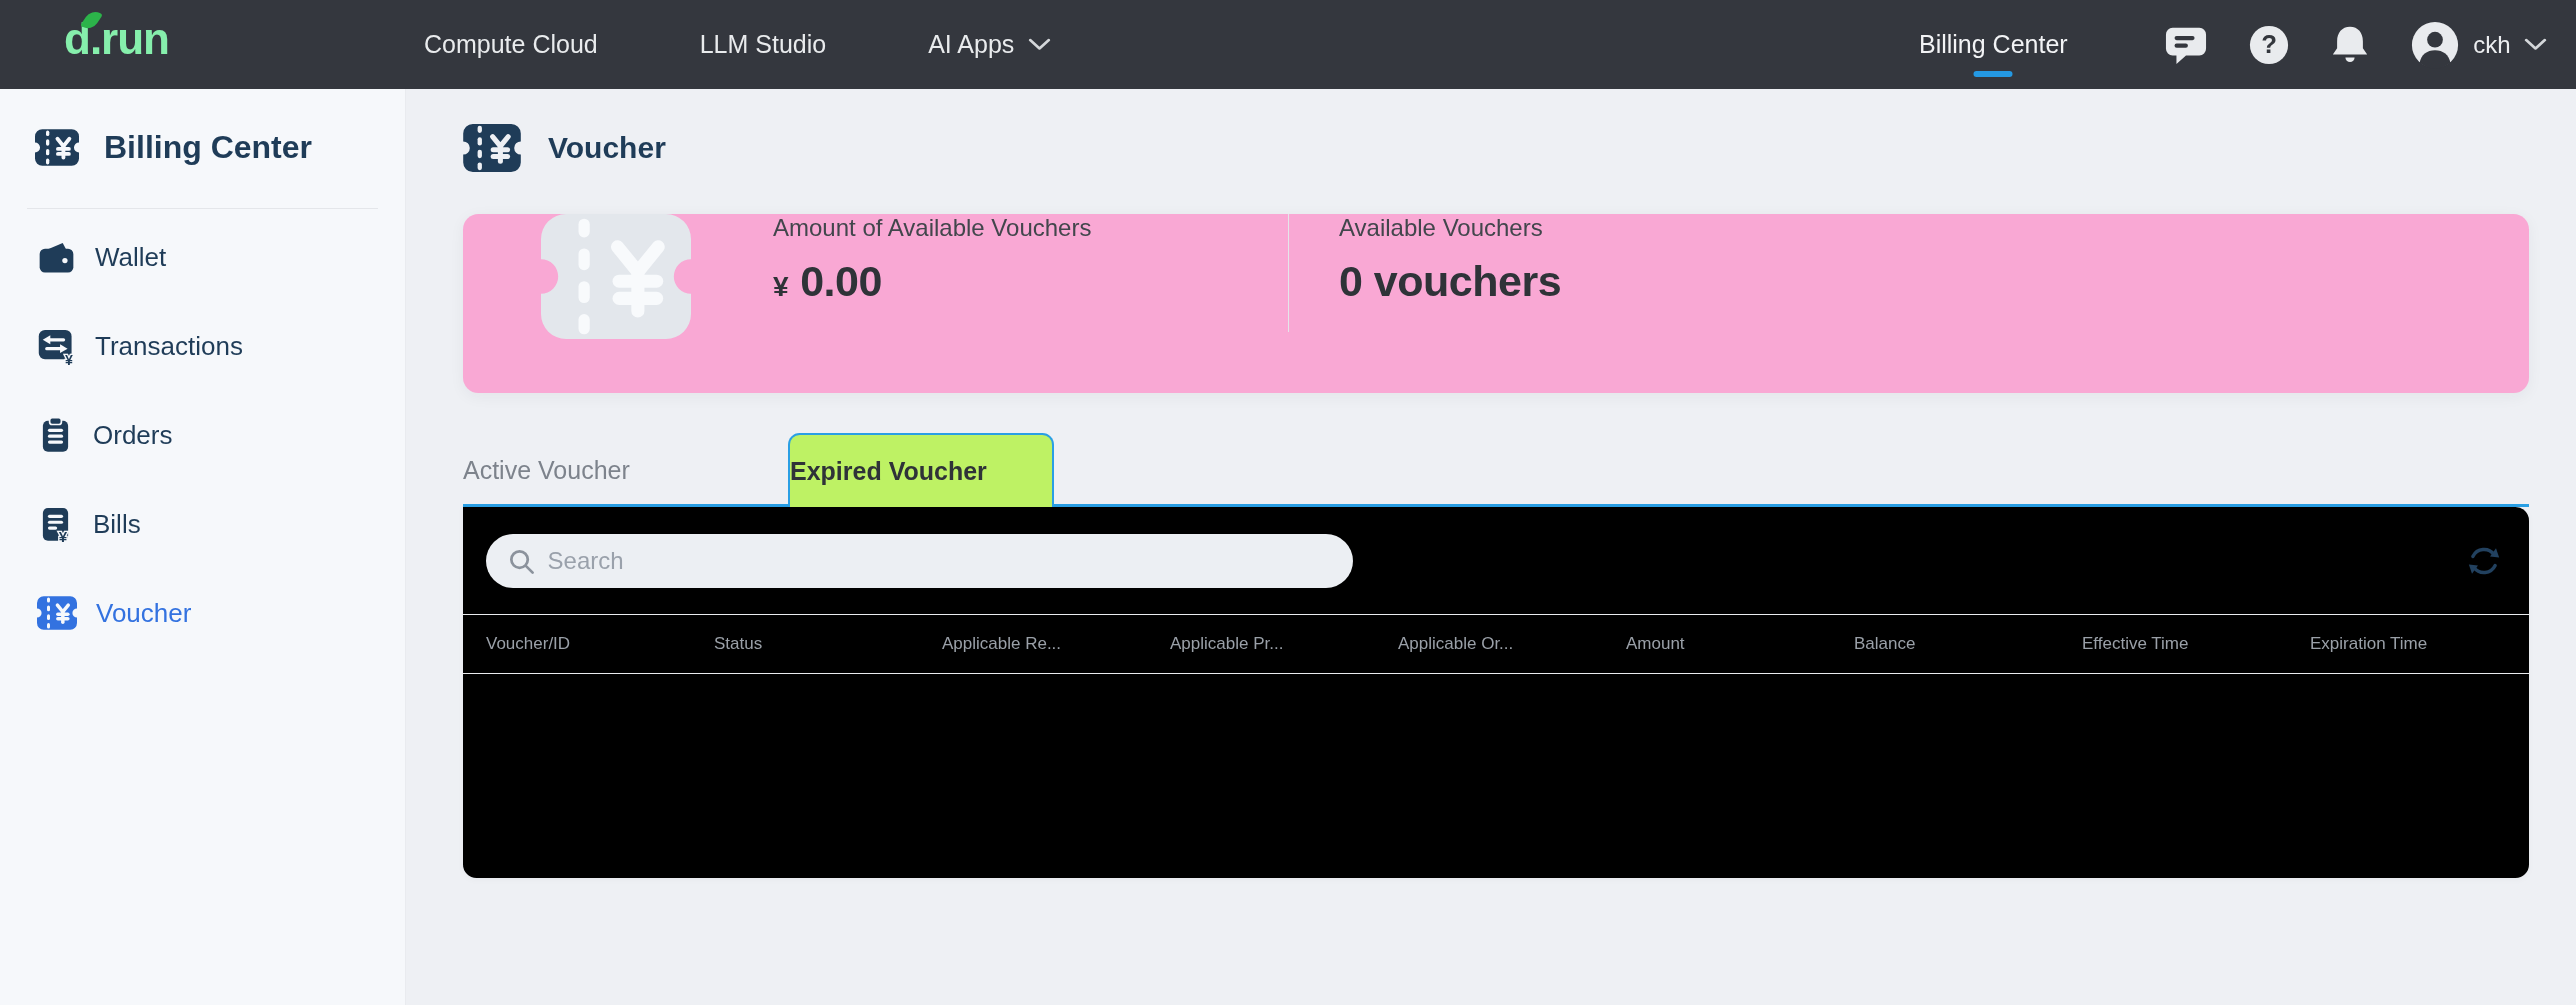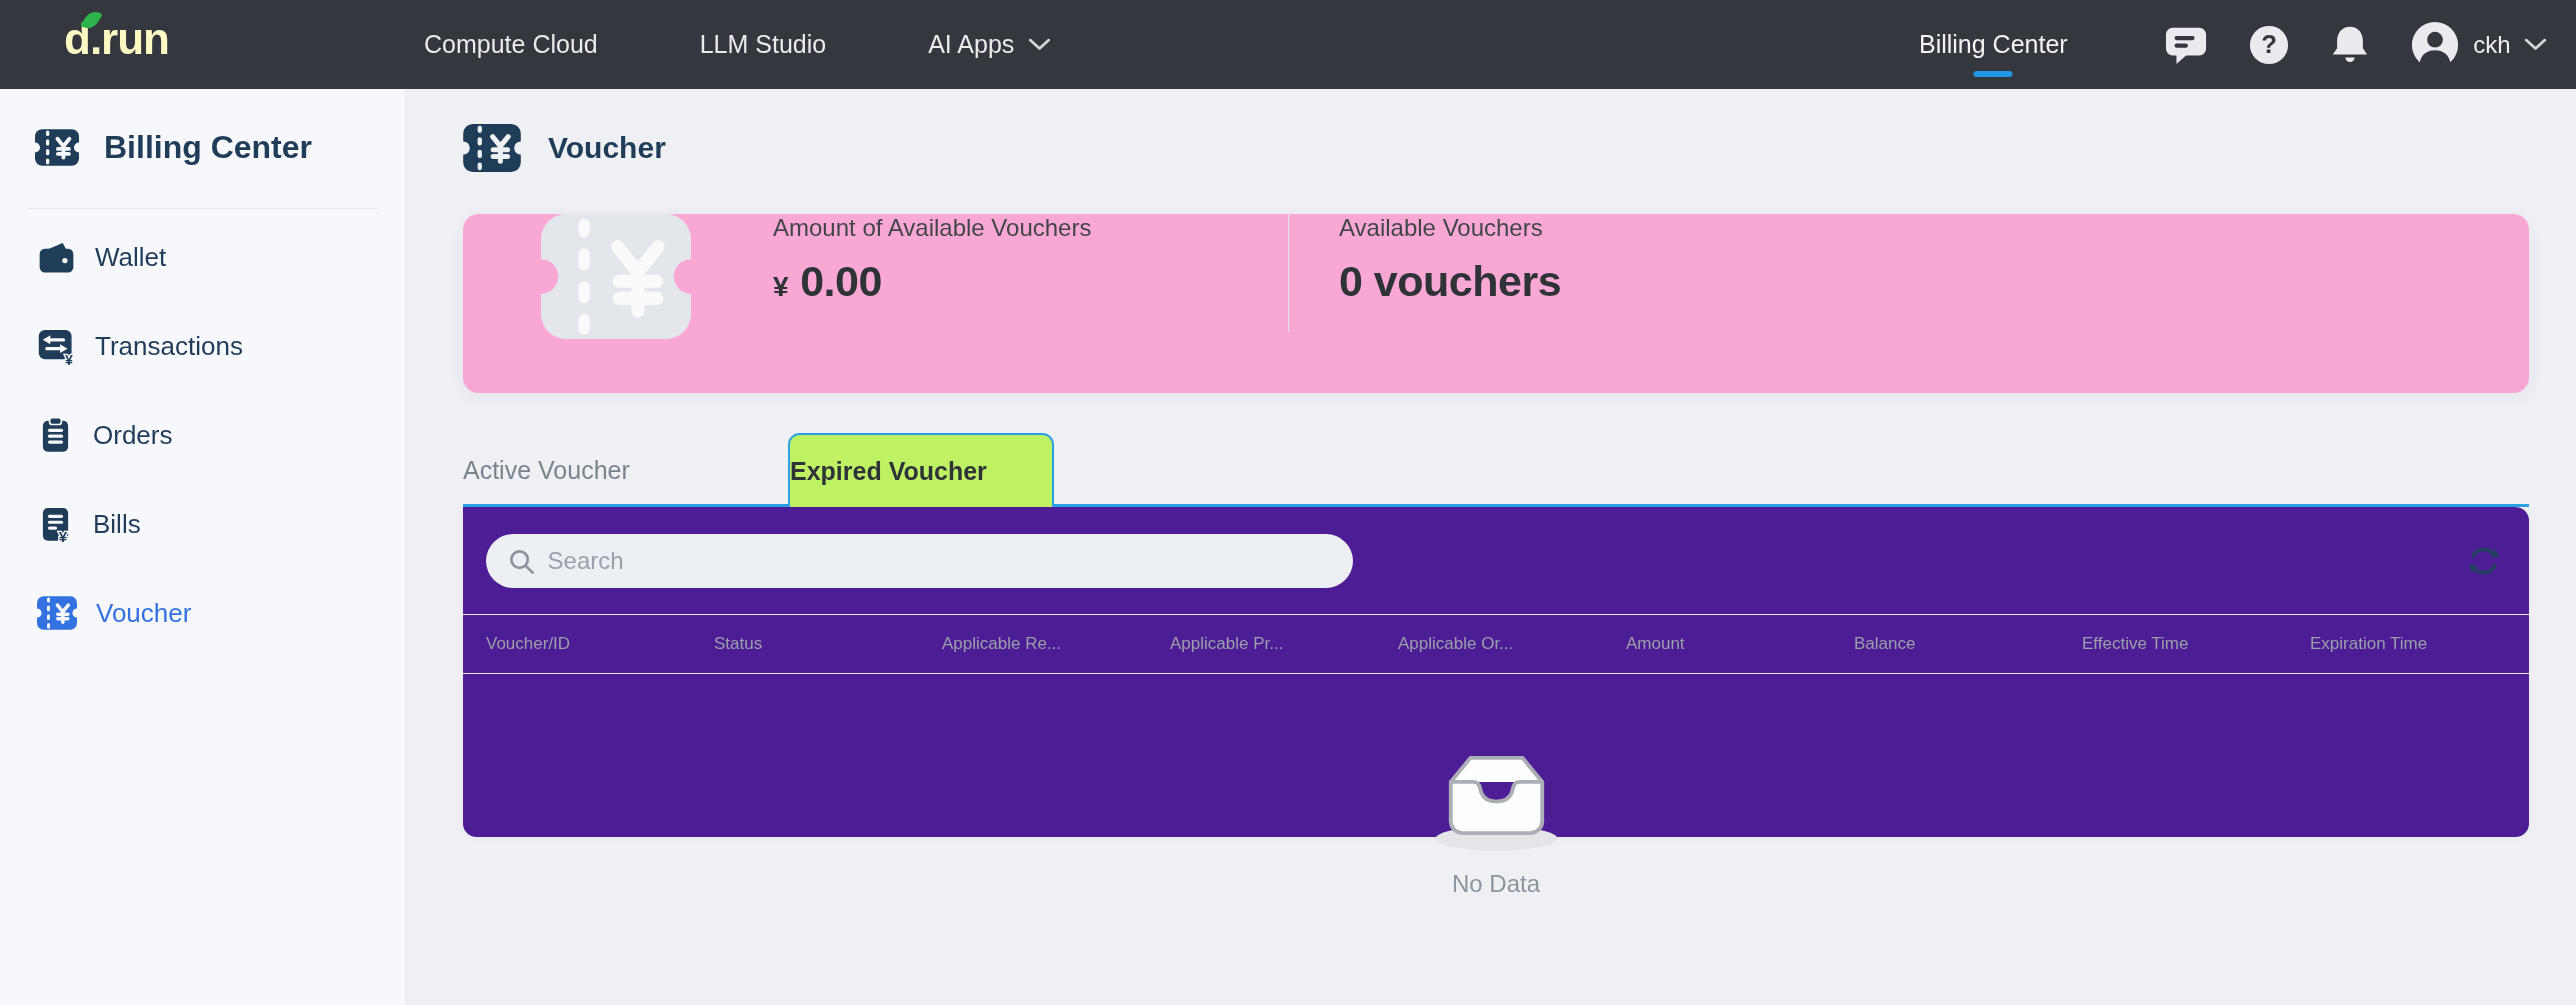--- a/index.html
+++ b/index.html
@@ -4,21 +4,21 @@
 <style>
   * { margin:0; padding:0; box-sizing:border-box; }
   html,body { width:2576px; height:1006px; overflow:hidden;
     font-family:"Liberation Sans","DejaVu Sans",sans-serif;
     background:#eef0f4; color:#32363c; }
 
   
   .app-header { position:absolute; left:0; top:0; width:2576px; height:89px;
     background:#34373e; display:flex; align-items:center; z-index:30; }
   .logo { position:absolute; left:64px; top:13.5px; font-size:44px; font-weight:700;
-    color:#fef9c3; letter-spacing:-1px; }
+    color:#86efac; letter-spacing:-1px; }
   .logo-leaf { position:absolute; left:21px; top:-3.9px; width:12.5px; height:20px;
     background:#2cb34a; border-radius:9.6px 2.9px 9.6px 2.9px;
     transform:rotate(26deg) skewX(-8deg); }
   .top-nav { position:absolute; left:424px; top:0; height:89px; display:flex;
     align-items:center; gap:102px; }
   .top-nav-item { font-size:25px; color:#e9ebed; cursor:pointer; display:flex;
     align-items:center; gap:13.5px; }
   .hdr-right { position:absolute; right:29px; top:0; height:89px; display:flex;
     align-items:center; gap:40px; }
   .hdr-product { position:relative; font-size:25px; color:#f2f3f5; margin-right:56px;
@@ -64,21 +64,21 @@
   .tab-bar { margin-top:40px; height:74px; position:relative; display:flex; }
   .tab-line { position:absolute; left:0; right:0; bottom:0; height:2.9px; background:#2a9fe4; }
   .tab { display:flex; align-items:center; justify-content:flex-start; font-size:25px;
     cursor:pointer; }
   .tab.inactive { width:325px; color:#7d838c; }
   .tab.active { width:266px; color:#2f3338; font-weight:700; background:#bef264;
     border:2.9px solid #2a9fe4; border-bottom:none; border-radius:11.6px 11.6px 0 0;
     position:relative; z-index:2; height:74px; }
 
   
-  .panel { background:#4c1d95; border-radius:0 13.5px 13.5px 13.5px; height:330px;
+  .panel { background:#000000; border-radius:0 13.5px 13.5px 13.5px; height:371px;
     box-shadow:0 1.9px 7.7px rgba(30,40,60,.03); position:relative; }
   .panel-toolbar { display:flex; align-items:center; justify-content:space-between;
     padding:27px 25px 0 23px; }
   .search-box { width:867px; height:54px; background:#eceff3; border-radius:27px;
     display:flex; align-items:center; padding:0 21px; gap:11.6px; }
   .search-input { flex:1; border:none; outline:none; background:transparent;
     font-size:24px; color:#3a3f46; font-family:inherit; }
   .search-input::placeholder { color:#9aa1ab; }
   .refresh-btn { cursor:pointer; display:flex; align-items:center; }
 
@@ -359,25 +359,15 @@
       <div class="th">Status</div>
       <div class="th">Applicable Re...</div>
       <div class="th">Applicable Pr...</div>
       <div class="th">Applicable Or...</div>
       <div class="th">Amount</div>
       <div class="th">Balance</div>
       <div class="th">Effective Time</div>
       <div class="th">Expiration Time</div>
     </div>
 
-    <div class="empty-state">
-      <span style="display:flex;">
-        <svg width="145" height="122" viewBox="0 0 132 112">
-          <ellipse cx="66" cy="96" rx="56" ry="11" fill="#e3e5e9"></ellipse>
-          <path d="M24 44 L42 22 L90 22 L108 44" fill="#fdfdfe" stroke="#abaeb4" stroke-width="3.5" stroke-linejoin="round"></path>
-          <path d="M24 44 h20 c5 0 6 2 7 6 l1 4 c2 5 6 8 14 8 s12 -3 14 -8 l1 -4 c1 -4 2 -6 7 -6 h20 v36 c0 6 -5 11 -11 11 H35 c-6 0 -11 -5 -11 -11 z" fill="#fdfdfe" stroke="#abaeb4" stroke-width="3.5" stroke-linejoin="round"></path>
-        </svg>
-      </span>
-      <div class="empty-text">No Data</div>
-    </div>
   </div>
 </div>
 
 
 </body></html>

